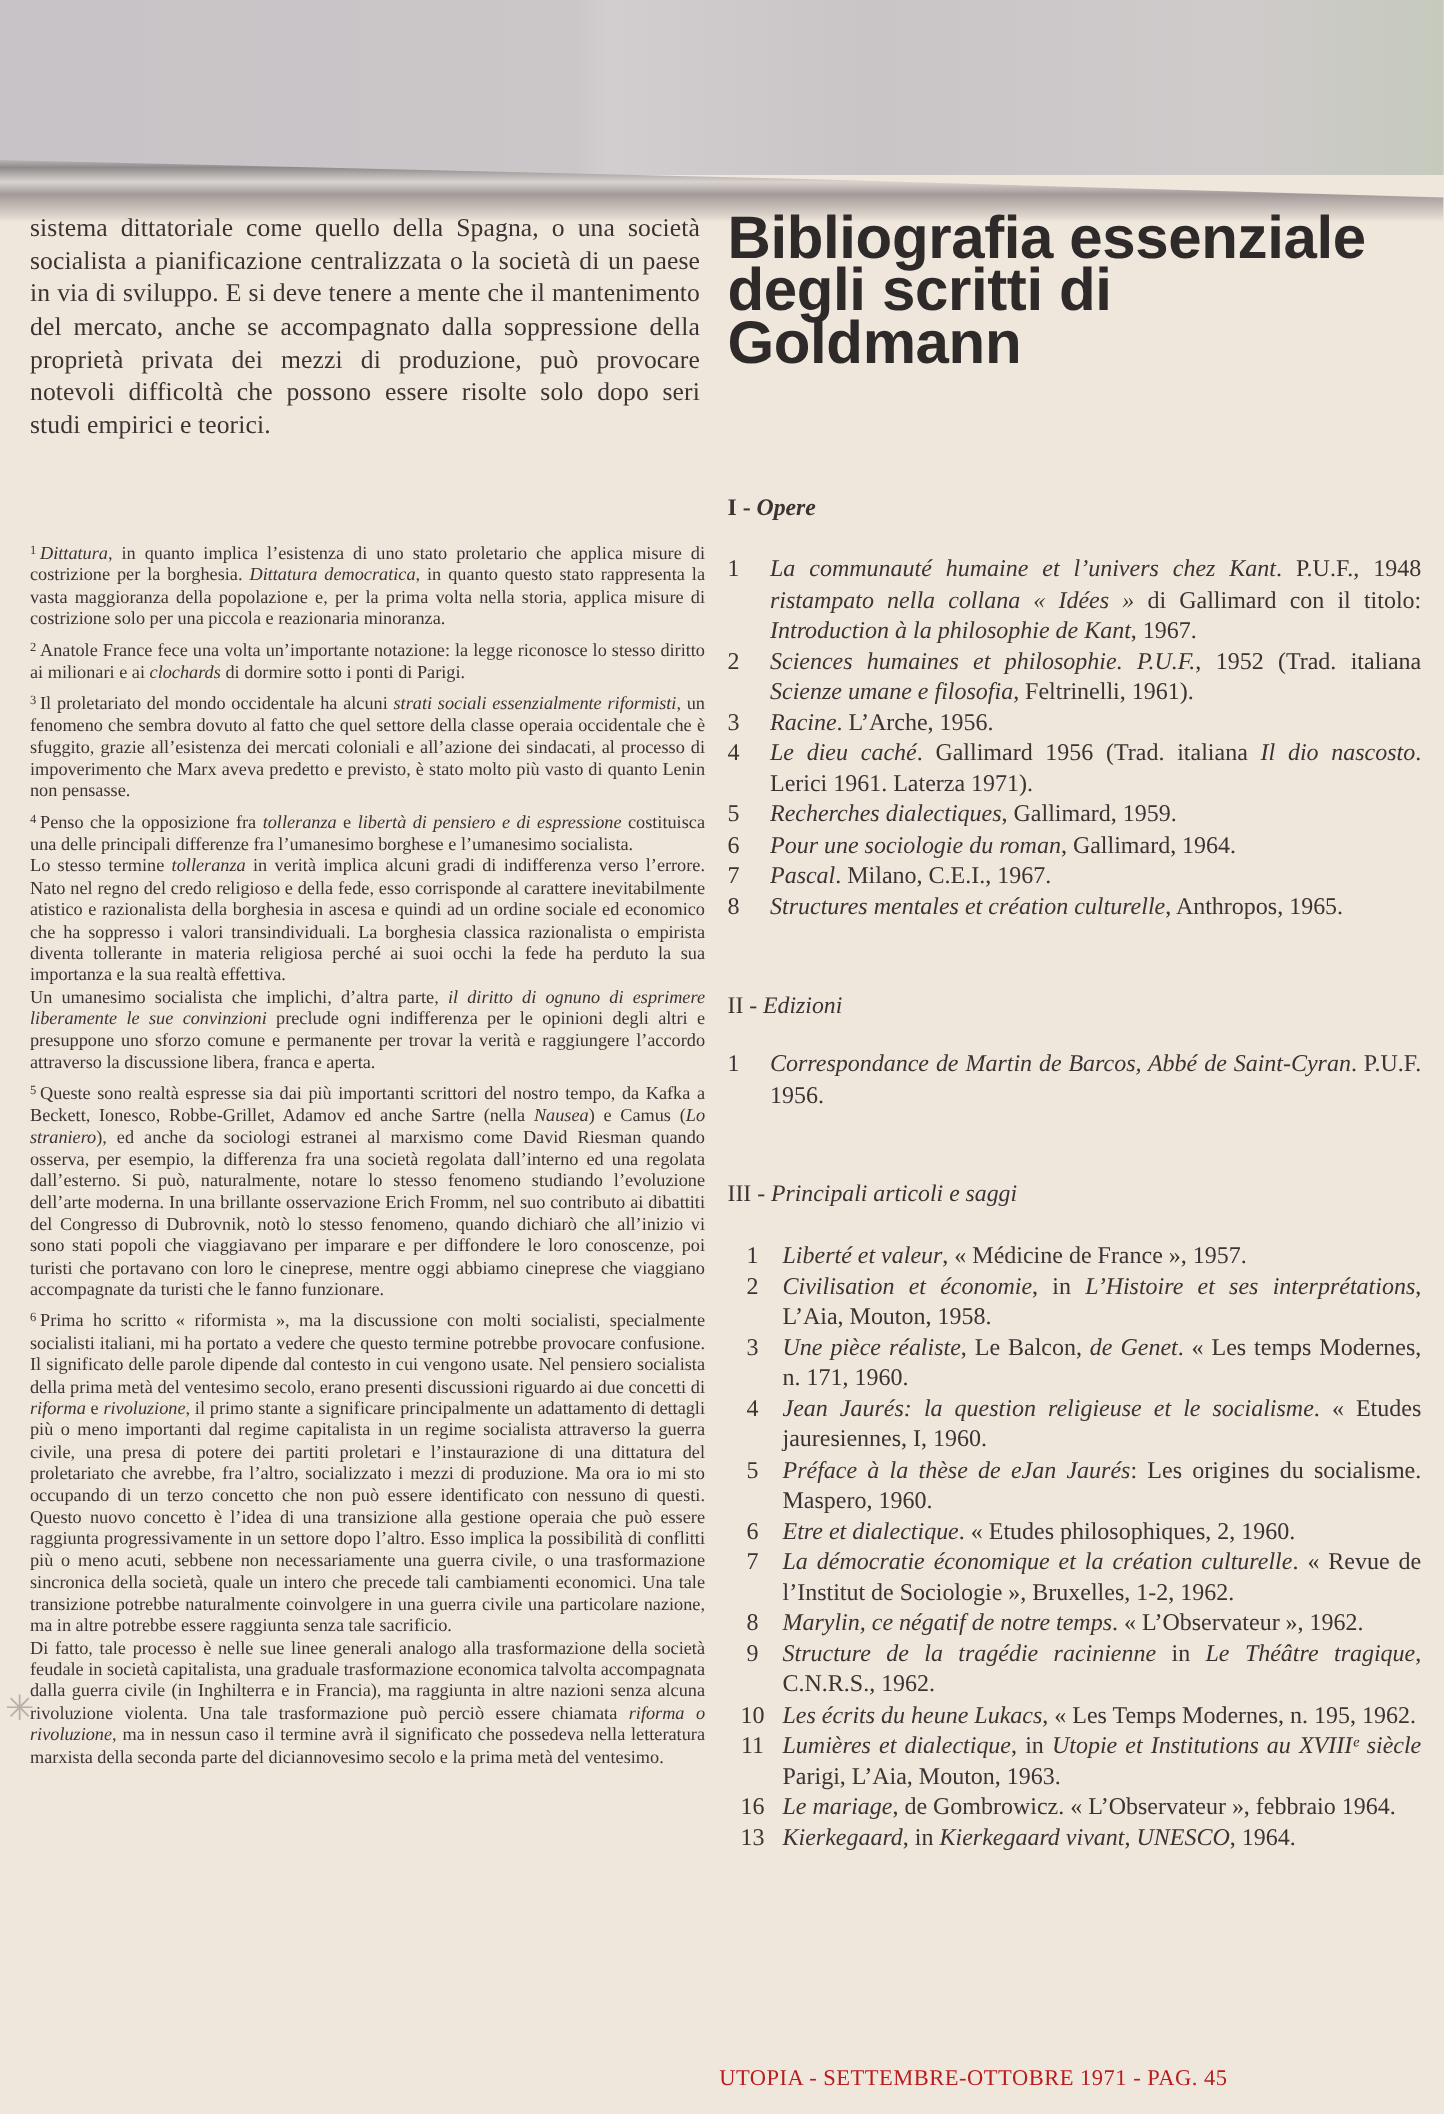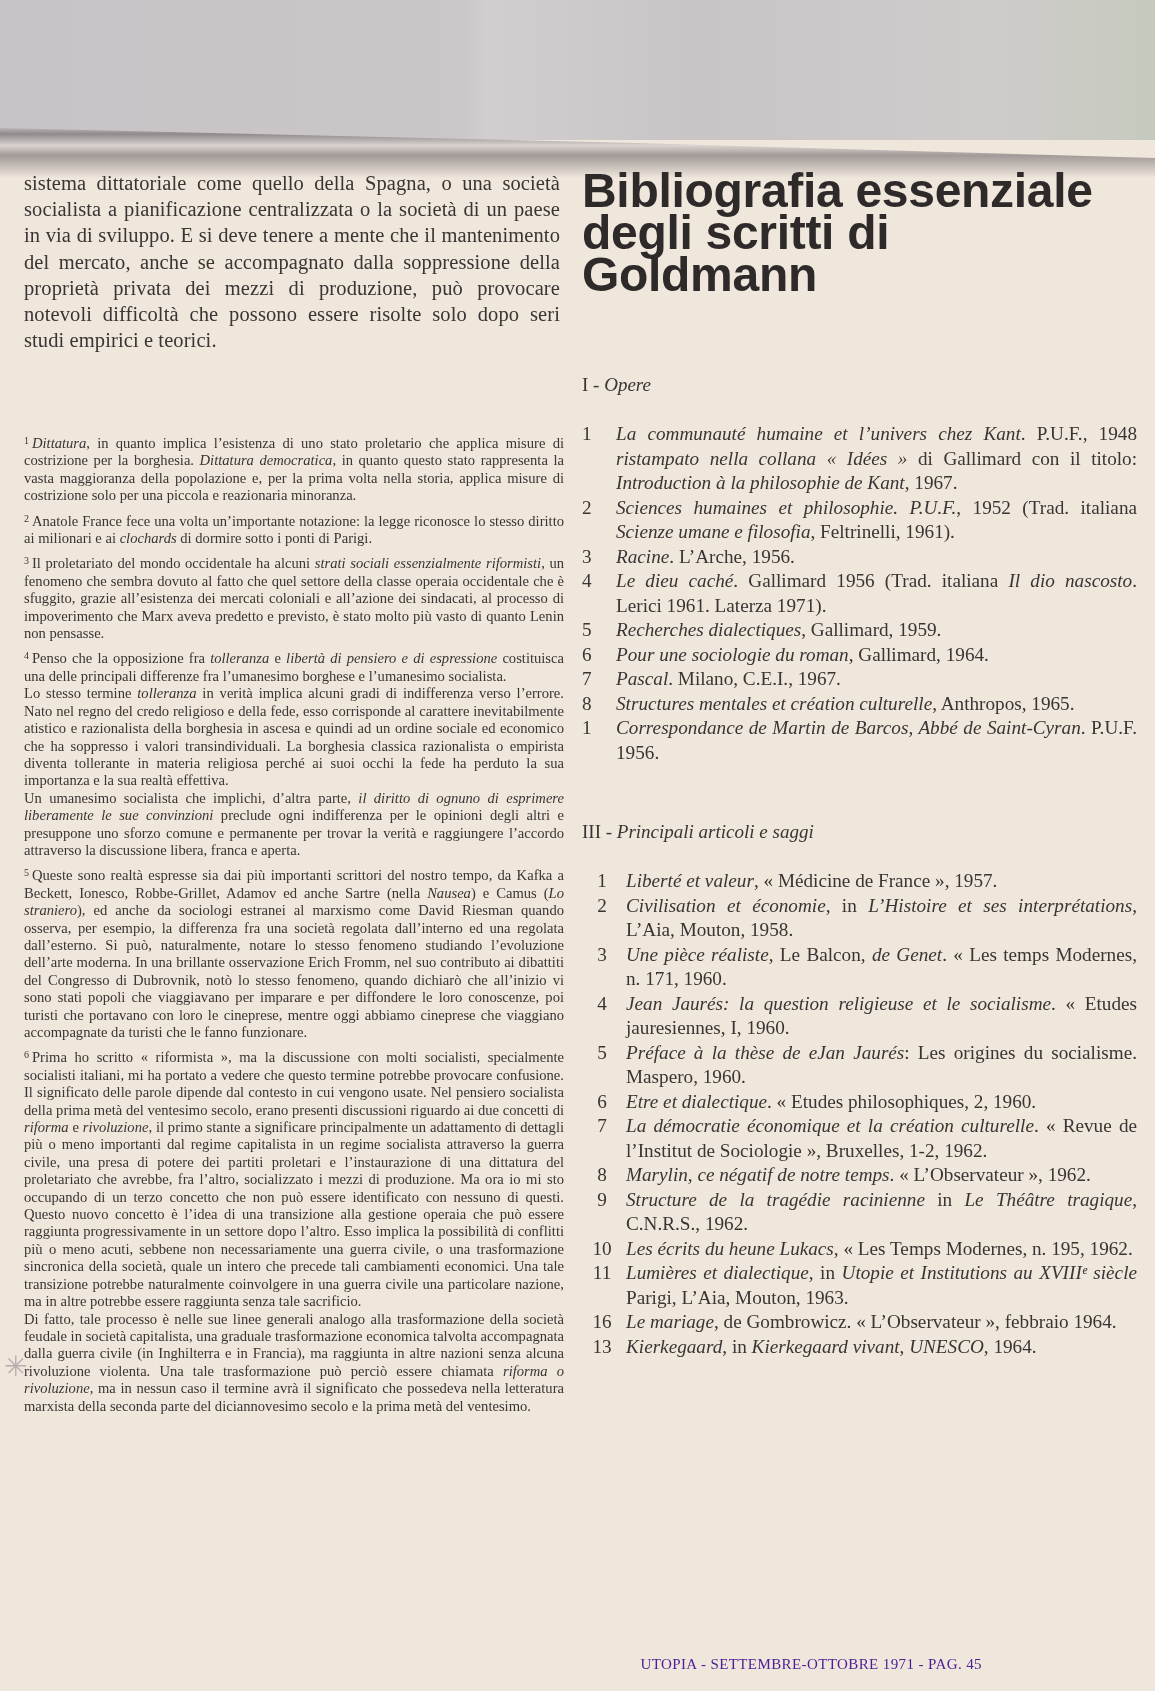--- a/index.html
+++ b/index.html
@@ -49,21 +49,21 @@
     .bib { list-style: none; padding: 0; margin: 0; }
     .bib li {
       display: flex; font-size: 19.2px; line-height: 24.5px;
     }
     .bib .n { width: 34px; flex: 0 0 34px; text-align: left; }
     .bib .t { flex: 1; text-align: justify; }
     .bib.two .n { width: 44px; flex: 0 0 44px; text-align: center; padding-right: 4px; box-sizing: border-box; }
     .sc { font-variant: small-caps; font-style: italic; }
     .footer {
       position: absolute; right: 22px; bottom: 18px;
-      font-size: 15px; letter-spacing: 0.4px; color: #4c1d95;
+      font-size: 18px; letter-spacing: 0.4px; color: #b91c1c;
     }
   </style>
 </head>
 <body>
 
 <div class="scan-top"></div>
 <div class="scan-edge"></div>
 
 <div class="page">
 
@@ -81,21 +81,21 @@
     </div>
 
   <div class="star">✳</div>
 
   <div class="right">
     <h1 class="title">
       <span>Bibliografia essenziale</span><br>
       <span>degli scritti di Goldmann</span>
     </h1>
     <div id="sections">
-        <h2 class="section-head" style="margin-top: 78px; margin-bottom: 26px; font-weight: normal;"><span class="num">I - </span><span class="lbl">Opere</span></h2>
+        <h2 class="section-head" style="margin-top: 100px; margin-bottom: 26px; font-weight: bold;"><span class="num">I - </span><span class="lbl">Opere</span></h2>
         <ul class="bib">
           <li>
             <span class="n">1</span>
             <span class="t"><i>La communauté humaine et l’univers chez Kant</i><span>. P.U.F., 1948 </span><i>ristampato nella collana « Idées »</i><span> di Gallimard con il titolo: </span><i>Introduction à la philosophie de Kant</i><span>, 1967.</span></span>
           </li>
           <li>
             <span class="n">2</span>
             <span class="t"><i>Sciences humaines et philosophie. P.U.F.</i><span>, 1952 (Trad. italiana </span><i>Scienze umane e filosofia</i><span>, Feltrinelli, 1961).</span></span>
           </li>
           <li>
@@ -116,20 +116,21 @@
           </li>
           <li>
             <span class="n">7</span>
             <span class="t"><i>Pascal</i><span>. Milano, C.E.I., 1967.</span></span>
           </li>
           <li>
             <span class="n">8</span>
             <span class="t"><i>Structures mentales et création culturelle</i><span>, Anthropos, 1965.</span></span>
           </li>
         </ul>
+        <h2 class="section-head" style="margin-top: 56px; margin-bottom: 24px; font-weight: normal;"><span class="num">II - </span><span class="lbl">Edizioni</span></h2>
         <ul class="bib">
           <li>
             <span class="n">1</span>
             <span class="t"><i>Correspondance de Martin de Barcos, Abbé de Saint-Cyran</i><span>. P.U.F. 1956.</span></span>
           </li>
         </ul>
         <h2 class="section-head" style="margin-top: 56px; margin-bottom: 26px; font-weight: normal;"><span class="num">III - </span><span class="lbl">Principali articoli e saggi</span></h2>
         <ul class="bib two">
           <li>
             <span class="n">1</span>

